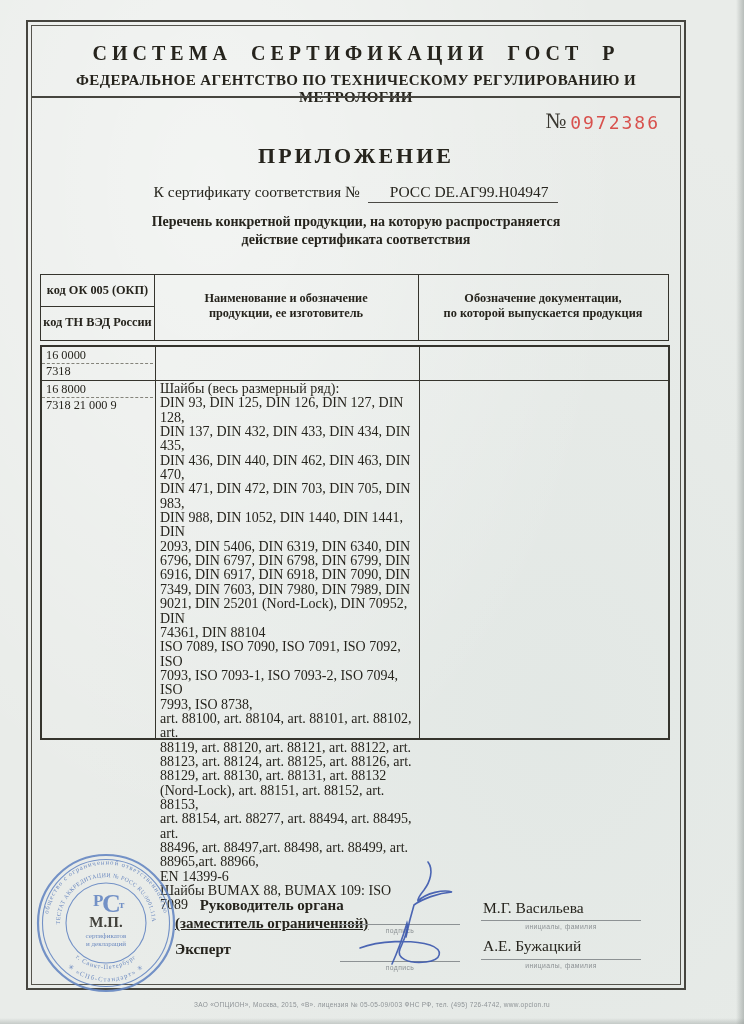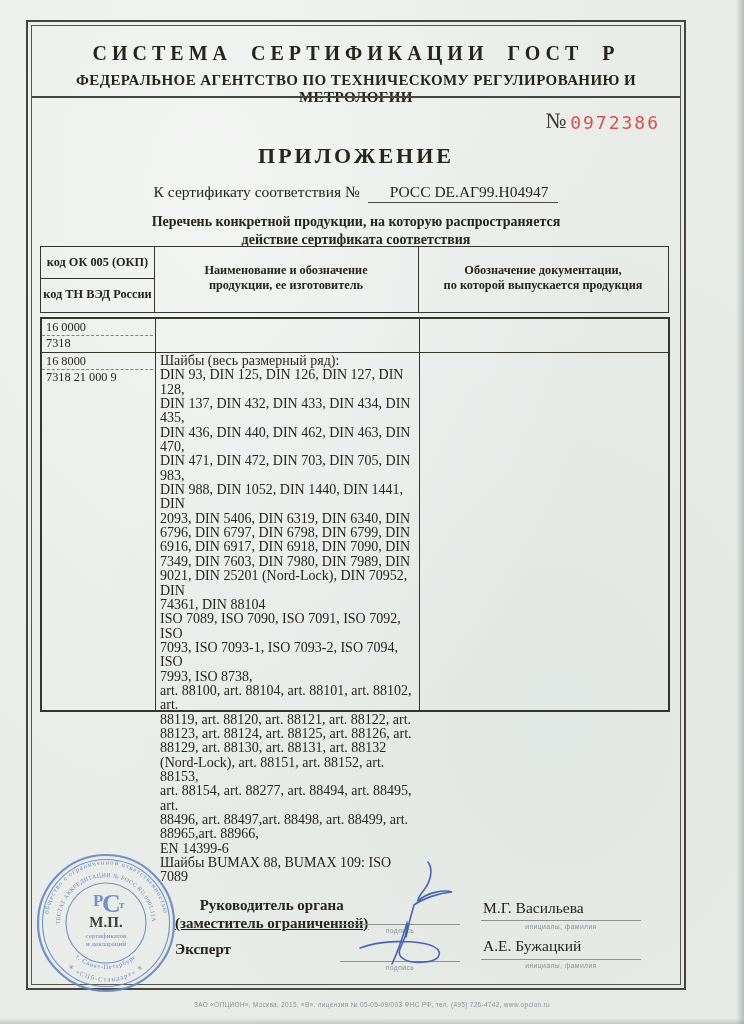--- a/index.html
+++ b/index.html
@@ -36,21 +36,21 @@
     color:#d8514d; letter-spacing:2px; vertical-align:-1px; }
 
   .doc-title { top:121px; font-size:22px; font-weight:bold; letter-spacing:3px; }
 
   .cert-line { top:161px; font-size:15.5px; }
   .cert-line .num { display:inline-block; border-bottom:1px solid #4a4944; padding:0 10px 1px 22px; margin-left:4px; }
 
   .purpose { top:191px; font-size:14px; font-weight:bold; line-height:17.5px; white-space:pre-line; }
 
   
-  .tbl { position:absolute; left:40px; top:246px; width:631px; height:466px; font-size:12.3px; }
+  .tbl { position:absolute; left:40px; top:274px; width:631px; height:466px; font-size:12.3px; }
   .t-head { position:absolute; left:0; top:0; width:627px; height:65px; border:1.5px solid #35342d; }
   .t-body { position:absolute; left:0; top:71px; width:626px; height:391px; border:2px solid #35342d; }
   .vline { position:absolute; top:0; bottom:0; border-left:1.5px solid #35342d; }
   .v1 { left:113px; } .v2 { left:377px; }
   .h-split { position:absolute; left:0; width:113px; top:31px; border-top:1.2px solid #35342d; }
   .hc { position:absolute; font-weight:bold; text-align:center; white-space:pre-line; line-height:15px; }
   .hc1a { left:0; top:8px;  width:113px; }
   .hc1b { left:0; top:40px; width:113px; }
   .hc2  { left:115px; top:16px; width:260px; }
   .hc3  { left:379px; top:16px; width:246px; }

